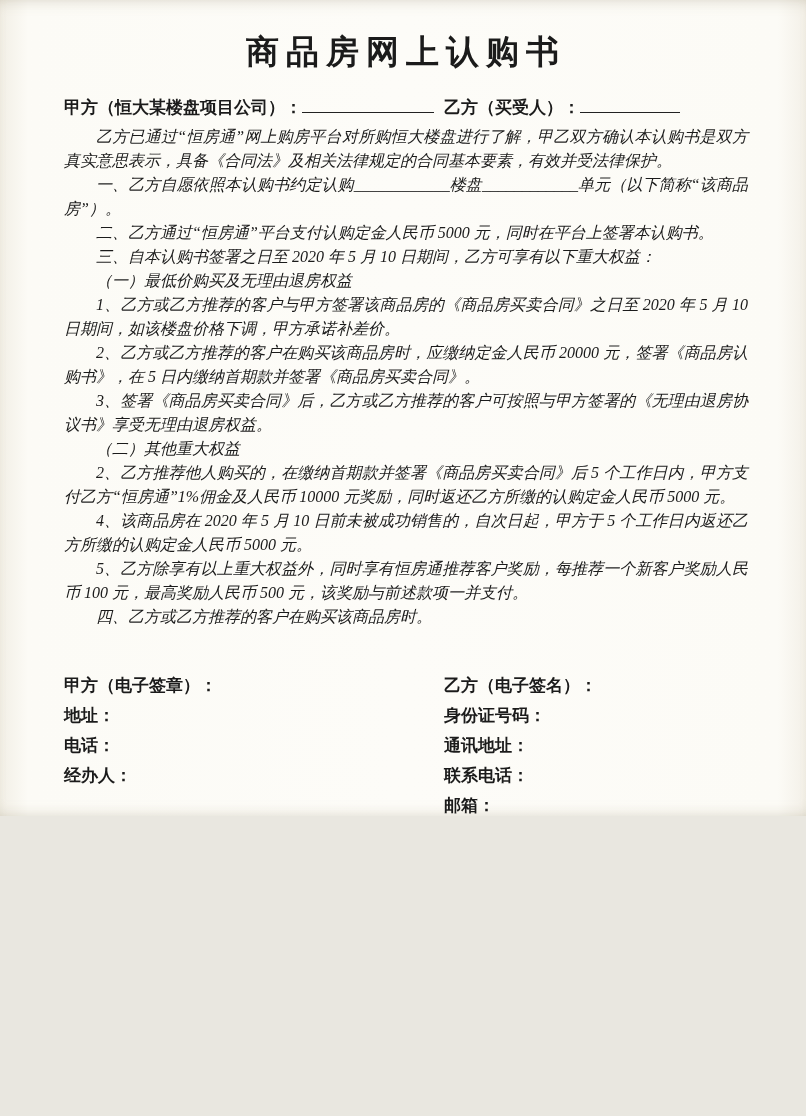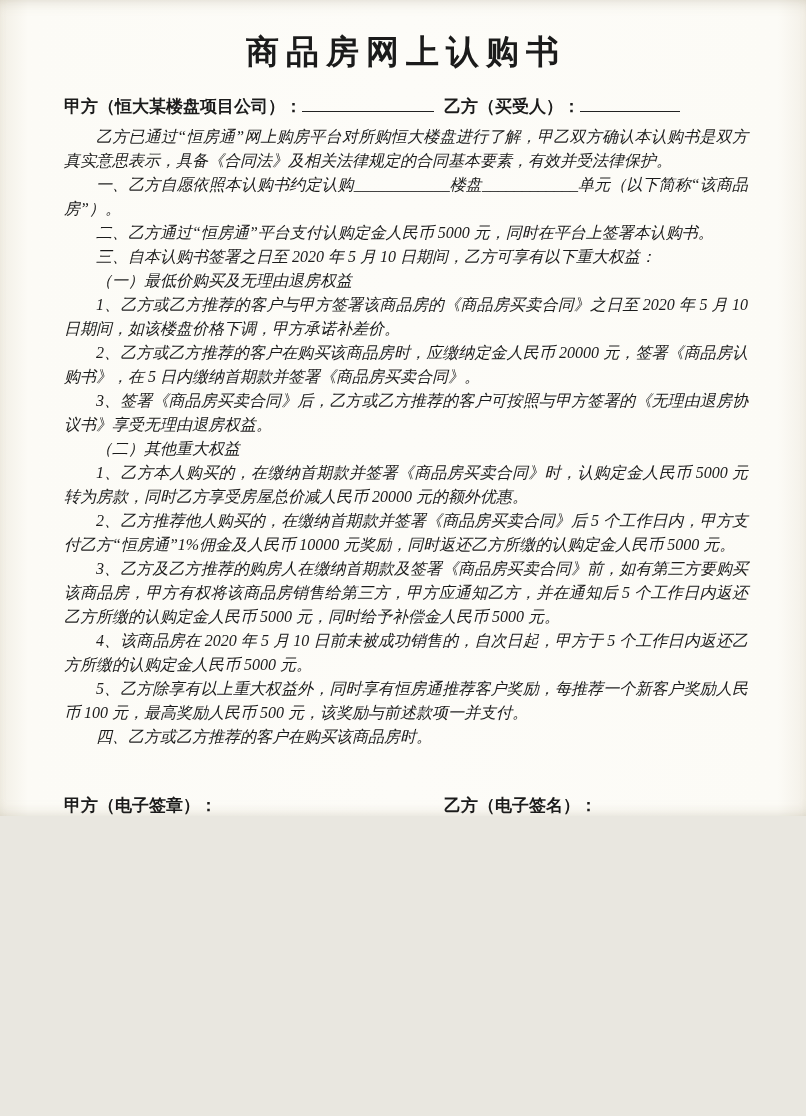--- a/index.html
+++ b/index.html
@@ -20,21 +20,21 @@
   .title {
     margin:8px 0 20px 0;
     font-family:"Liberation Sans", sans-serif;
     font-weight:bold;
     font-size:33px;
     letter-spacing:7px;
     text-align:center;
     white-space:nowrap;
   }
   .party-line {
-    font-family:Liberation Mono, monospace;
+    font-family:Liberation Sans, sans-serif;
     font-weight:bold;
     font-size:17px;
     line-height:26px;
     margin-bottom:4px;
     white-space:nowrap;
   }
   .blank {
     display:inline-block;
     border-bottom:1.6px solid #222;
     height:0.95em;
@@ -86,23 +86,21 @@
   <div class="doc-body" id="doc-body">
       <p>乙方已通过“恒房通”网上购房平台对所购恒大楼盘进行了解，甲乙双方确认本认购书是双方真实意思表示，具备《合同法》及相关法律规定的合同基本要素，有效并受法律保护。</p>
       <p>一、乙方自愿依照本认购书约定认购____________楼盘____________单元（以下简称“该商品房”）。</p>
       <p>二、乙方通过“恒房通”平台支付认购定金人民币 5000 元，同时在平台上签署本认购书。</p>
       <p>三、自本认购书签署之日至 2020 年 5 月 10 日期间，乙方可享有以下重大权益：</p>
       <p>（一）最低价购买及无理由退房权益</p>
       <p>1、乙方或乙方推荐的客户与甲方签署该商品房的《商品房买卖合同》之日至 2020 年 5 月 10 日期间，如该楼盘价格下调，甲方承诺补差价。</p>
       <p>2、乙方或乙方推荐的客户在购买该商品房时，应缴纳定金人民币 20000 元，签署《商品房认购书》，在 5 日内缴纳首期款并签署《商品房买卖合同》。</p>
       <p>3、签署《商品房买卖合同》后，乙方或乙方推荐的客户可按照与甲方签署的《无理由退房协议书》享受无理由退房权益。</p>
       <p>（二）其他重大权益</p>
-      <p>1、乙方本人购买的，在缴纳首期款并签署《商品房买卖合同》时，认购定金人民币 5000 元转为房款，同时乙方享受房屋总价减人民币 20000 元的额外优惠。</p>
       <p>2、乙方推荐他人购买的，在缴纳首期款并签署《商品房买卖合同》后 5 个工作日内，甲方支付乙方“恒房通”1%佣金及人民币 10000 元奖励，同时返还乙方所缴的认购定金人民币 5000 元。</p>
-      <p>3、乙方及乙方推荐的购房人在缴纳首期款及签署《商品房买卖合同》前，如有第三方要购买该商品房，甲方有权将该商品房销售给第三方，甲方应通知乙方，并在通知后 5 个工作日内返还乙方所缴的认购定金人民币 5000 元，同时给予补偿金人民币 5000 元。</p>
       <p>4、该商品房在 2020 年 5 月 10 日前未被成功销售的，自次日起，甲方于 5 个工作日内返还乙方所缴的认购定金人民币 5000 元。</p>
       <p>5、乙方除享有以上重大权益外，同时享有恒房通推荐客户奖励，每推荐一个新客户奖励人民币 100 元，最高奖励人民币 500 元，该奖励与前述款项一并支付。</p>
       <p>四、乙方或乙方推荐的客户在购买该商品房时。</p>
     </div>
 
   <div class="sig">
     <div class="sig-col-a" id="sig-a">
         <div>甲方（电子签章）：</div>
         <div>地址：</div>
         <div>电话：</div>

